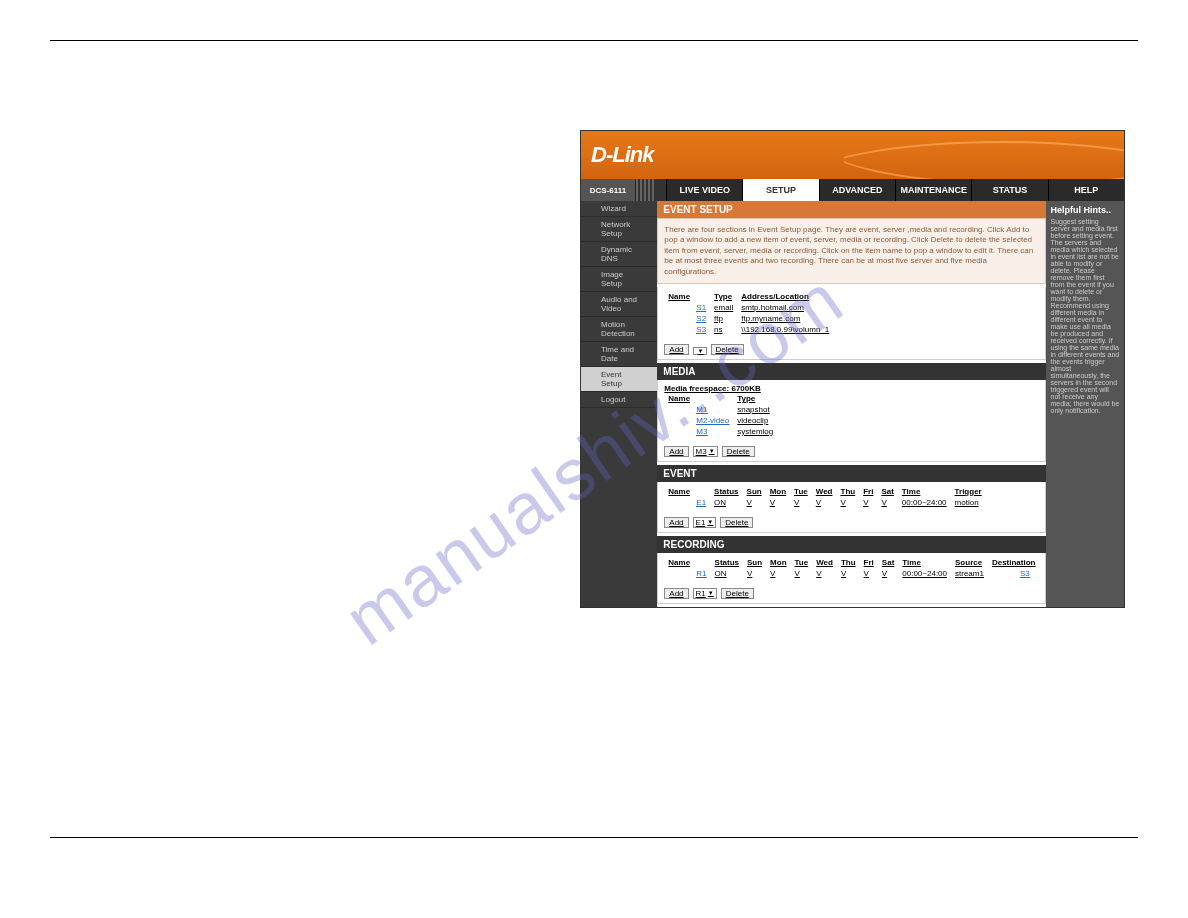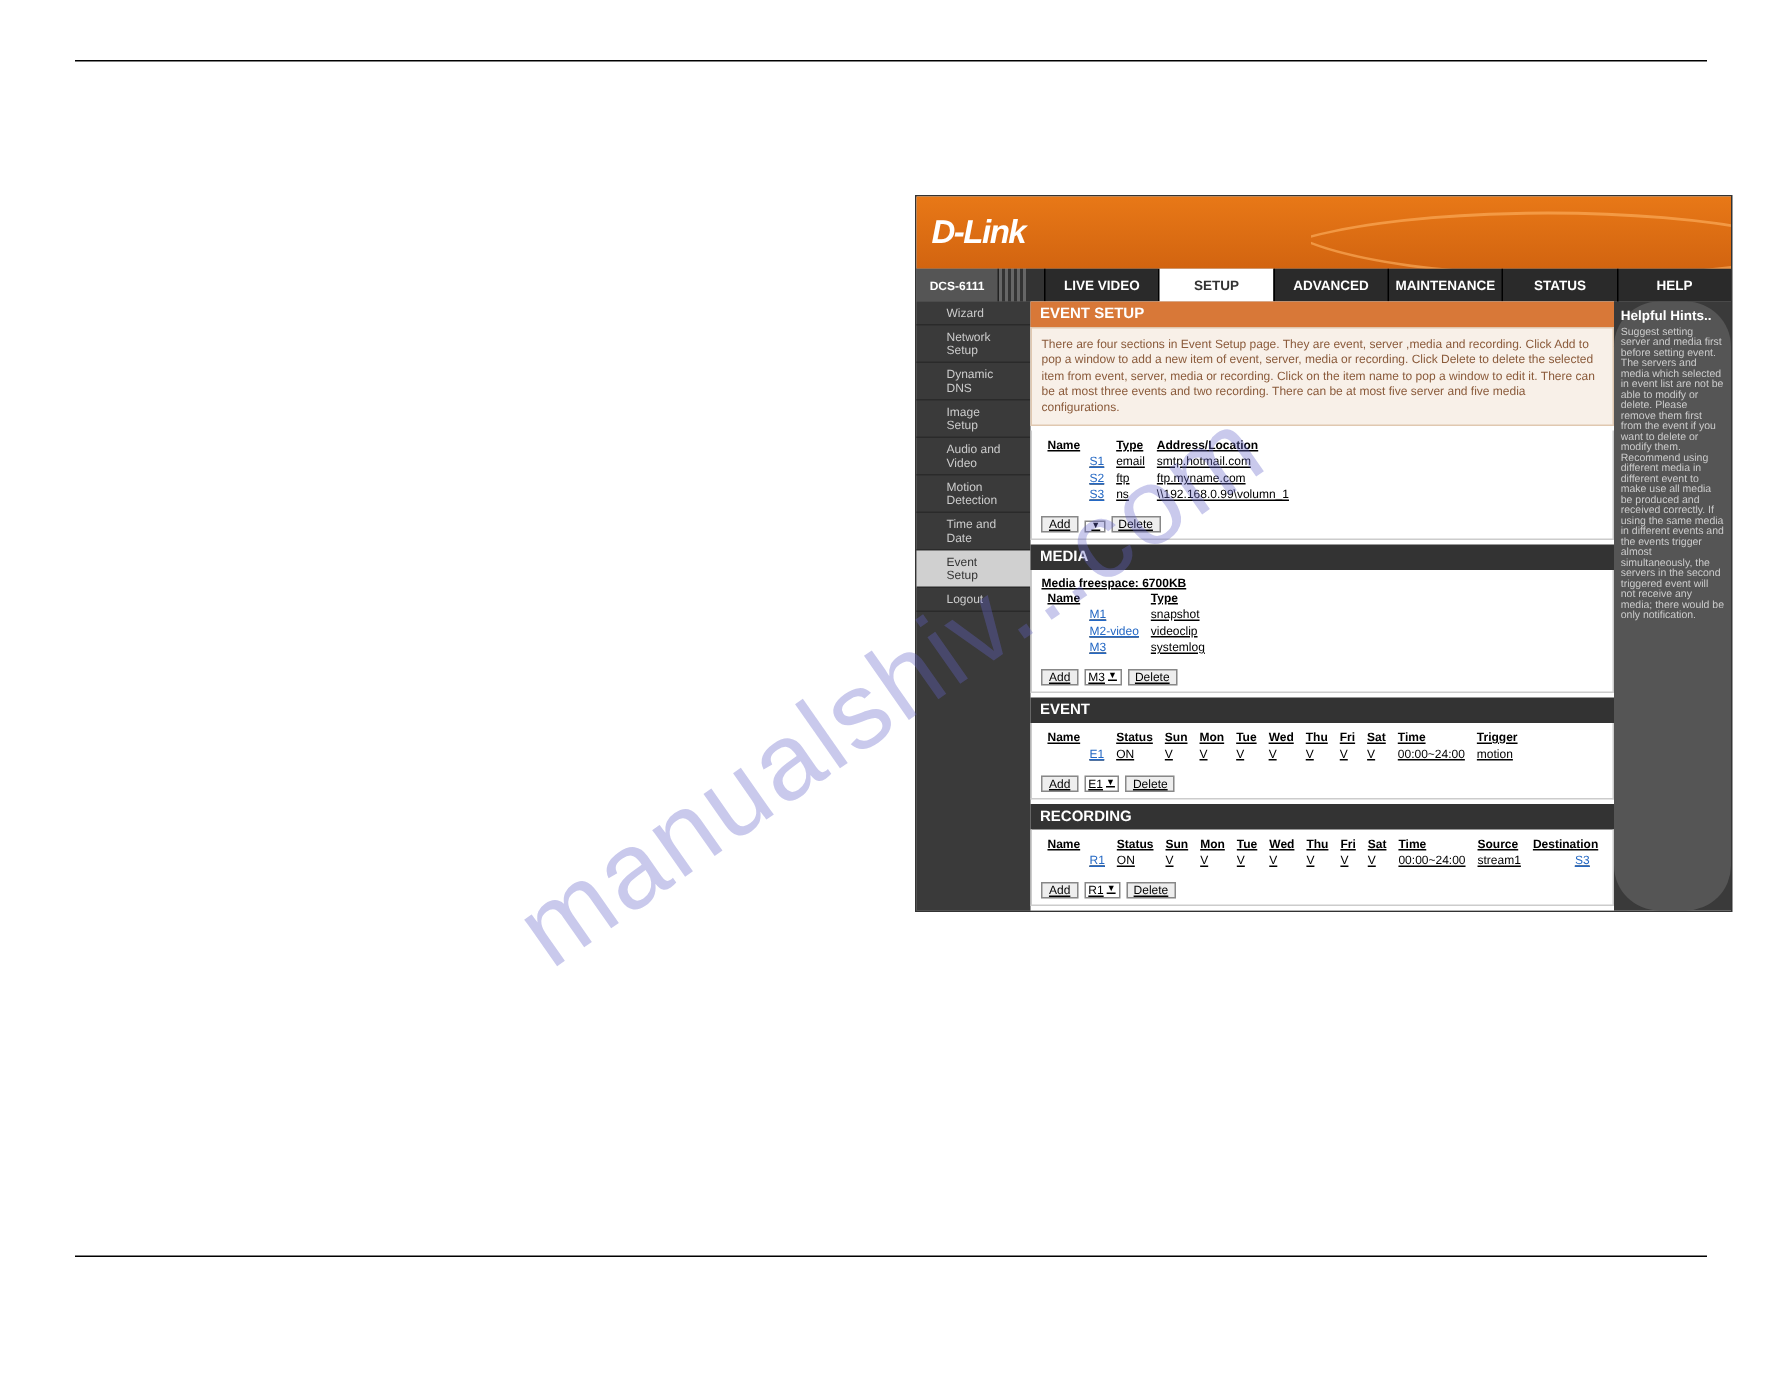--- a/index.html
+++ b/index.html
@@ -1,38 +1,38 @@
 <!DOCTYPE html>
 <html><head>
 <meta charset="utf-8">
 <style>
 * { margin: 0; padding: 0; box-sizing: border-box; font-family: Arial, sans-serif; }
 body { background: #fff; width: 1188px; height: 918px; position: relative; }
 .page-border-top { position: absolute; top: 40px; left: 50px; right: 50px; height: 1px; background: #000; }
 .page-border-bottom { position: absolute; bottom: 80px; left: 50px; right: 50px; height: 1px; background: #000; }
 .watermark { position: absolute; top: 50%; left: 50%; transform: translate(-50%, -50%) rotate(-35deg); font-size: 72px; color: rgba(100, 100, 200, 0.35); font-weight: 400; letter-spacing: 2px; z-index: 100; pointer-events: none; }
-.router-ui { position: absolute; top: 130px; left: 610px; width: 545px; border: 1px solid #333; font-size: 9px; background: #fff; }
+.router-ui { position: absolute; top: 130px; left: 580px; width: 545px; border: 1px solid #333; font-size: 9px; background: #fff; }
 .header-bar { background: linear-gradient(to bottom, #e87817, #d26410); height: 48px; position: relative; display: flex; align-items: center; padding-left: 10px; }
 .logo { color: #fff; font-size: 22px; font-weight: bold; font-style: italic; letter-spacing: -1px; }
 .swoosh { position: absolute; right: 0; top: 0; width: 280px; height: 48px; overflow: hidden; }
 .swoosh::before, .swoosh::after { content: ''; position: absolute; border: 2px solid rgba(255,180,100,0.6); border-radius: 50%; }
 .swoosh::before { width: 400px; height: 80px; right: -100px; top: -30px; }
 .swoosh::after { width: 400px; height: 80px; right: -80px; top: 10px; }
 .nav-row { display: flex; background: #333; height: 22px; align-items: stretch; }
 .model-badge { width: 55px; background: #555; color: #fff; font-size: 8px; font-weight: bold; display: flex; align-items: center; justify-content: center; border-right: 1px solid #222; }
 .model-stripes { width: 20px; background: repeating-linear-gradient(90deg, #666, #666 2px, #333 2px, #333 4px); }
 .nav-spacer { width: 10px; background: #333; }
 .nav-tab { flex: 1; background: #2a2a2a; color: #fff; font-size: 9px; font-weight: bold; display: flex; align-items: center; justify-content: center; border-left: 1px solid #000; cursor: pointer; }
 .nav-tab.active { background: #fff; color: #333; }
 .content-row { display: flex; background: #3a3a3a; min-height: 360px; }
 .sidebar { width: 90px; background: #3a3a3a; }
 .sidebar-item { padding: 3px 20px; color: #ccc; font-size: 8px; border-bottom: 1px solid #2a2a2a; cursor: pointer; }
 .sidebar-item.active { background: #d0d0d0; color: #333; }
 .main-panel { flex: 1; background: #fff; padding: 0; }
-.hints-panel { width: 90px; background: #555; color: #ccc; font-size: 7px; padding: 4px; border-radius: 30px; }
+.hints-panel { width: 90px; background: #555; color: #ccc; font-size: 7px; padding: 4px; }
 .hints-title { color: #fff; font-weight: bold; font-size: 9px; margin-bottom: 3px; }
 .section-header { background: #333; color: #fff; font-size: 10px; font-weight: bold; padding: 3px 6px; }
 .section-header.orange { background: #d87838; }
 .section-body { padding: 4px 6px; font-size: 8px; border: 1px solid #ccc; border-top: none; margin-bottom: 3px; text-decoration: underline; }
 .intro-body { padding: 6px; font-size: 8px; color: #8a5a3a; background: #f8f0e8; border: 1px solid #e0c8b0; margin-bottom: 3px; line-height: 1.3; }
 table { border-collapse: collapse; font-size: 8px; }
 th { text-align: left; font-weight: bold; padding: 1px 4px; }
 td { padding: 1px 4px; }
 .link { color: #2468c4; text-decoration: underline; cursor: pointer; padding-left: 28px; }
 .btn { font-size: 8px; padding: 0 4px; border: 1px solid #888; background: #eee; cursor: pointer; display: inline-block; }

